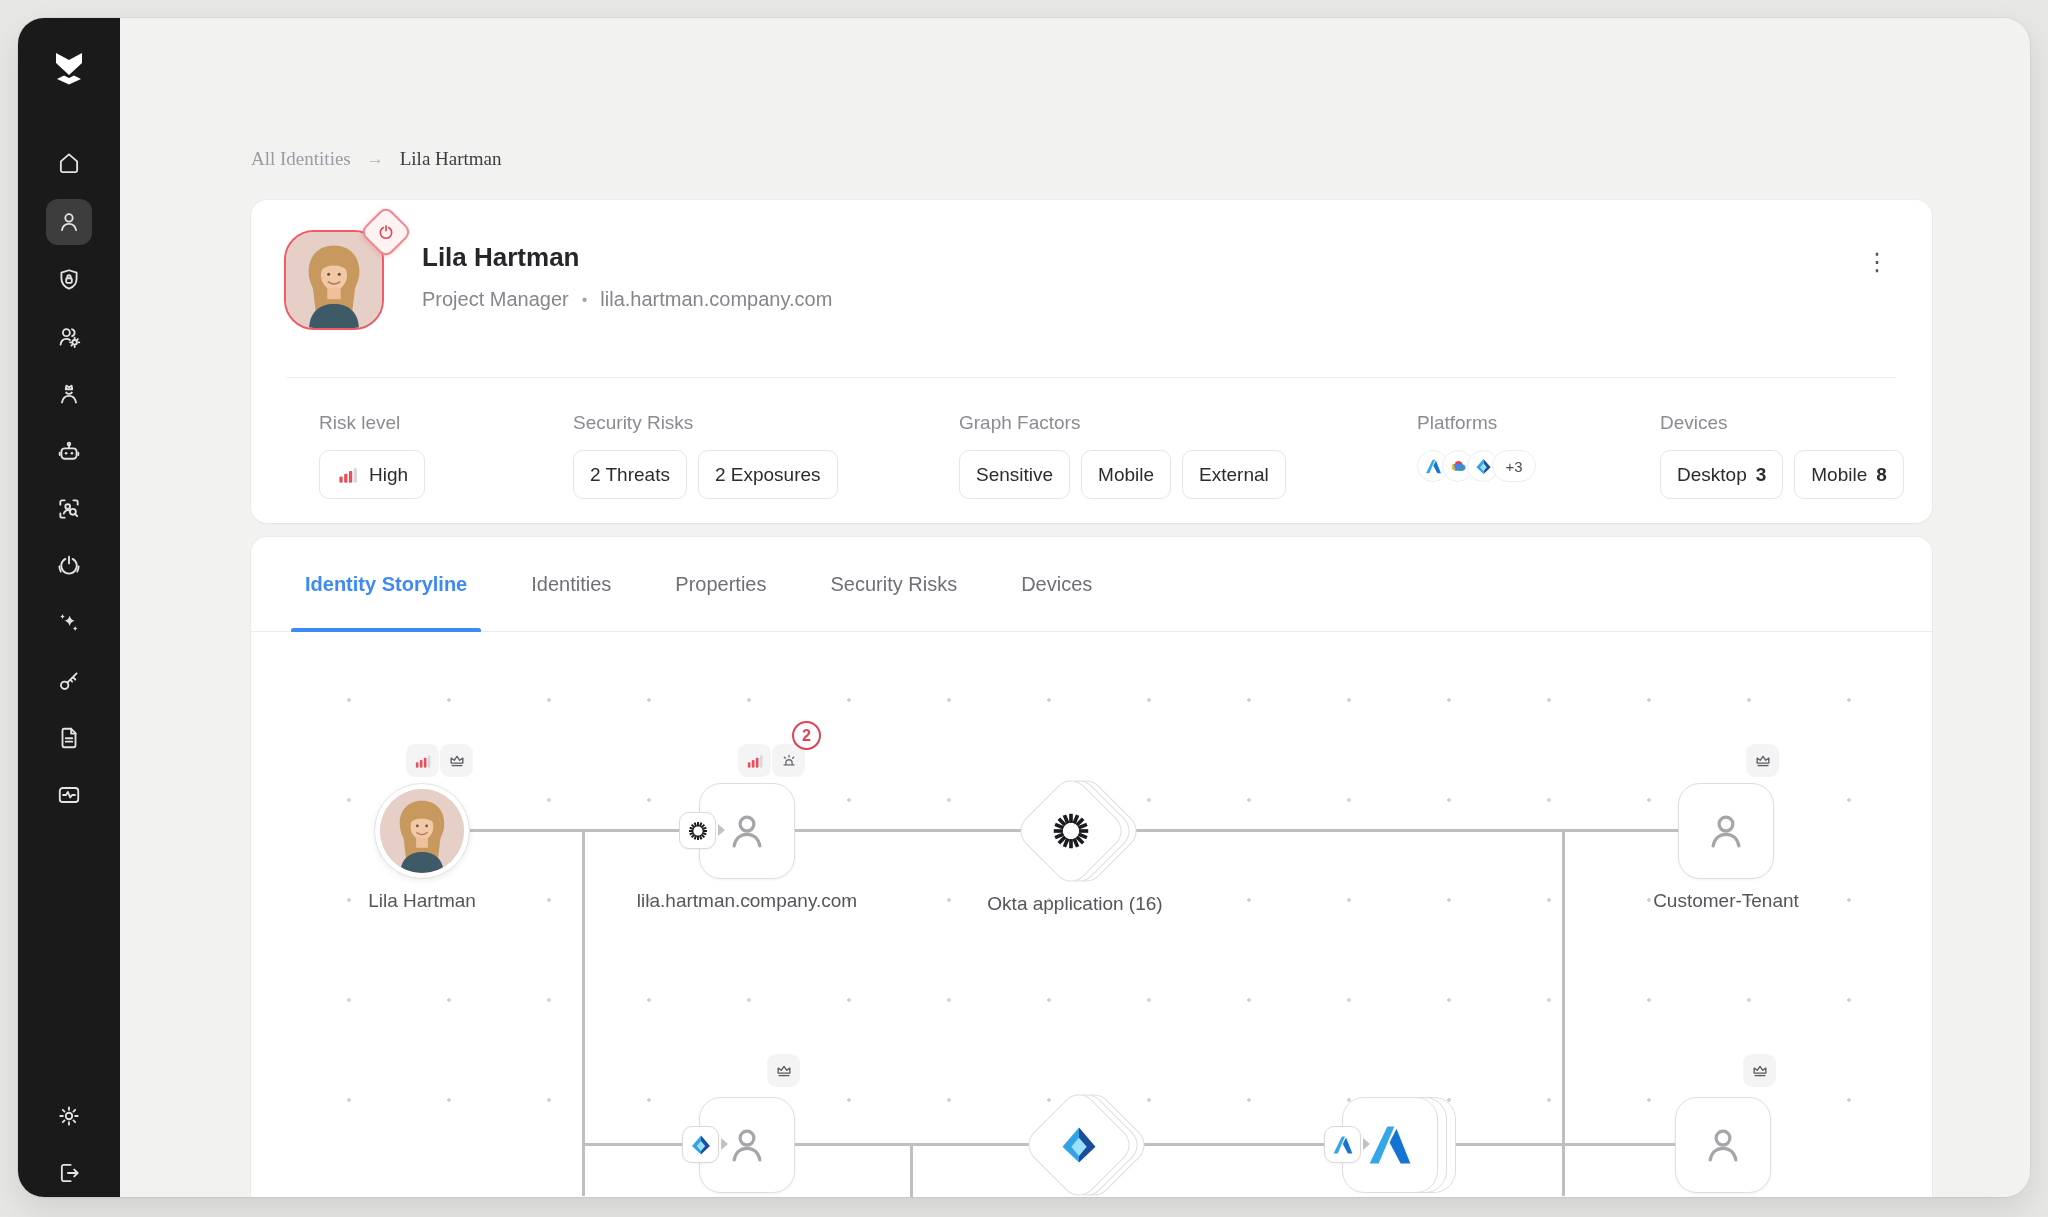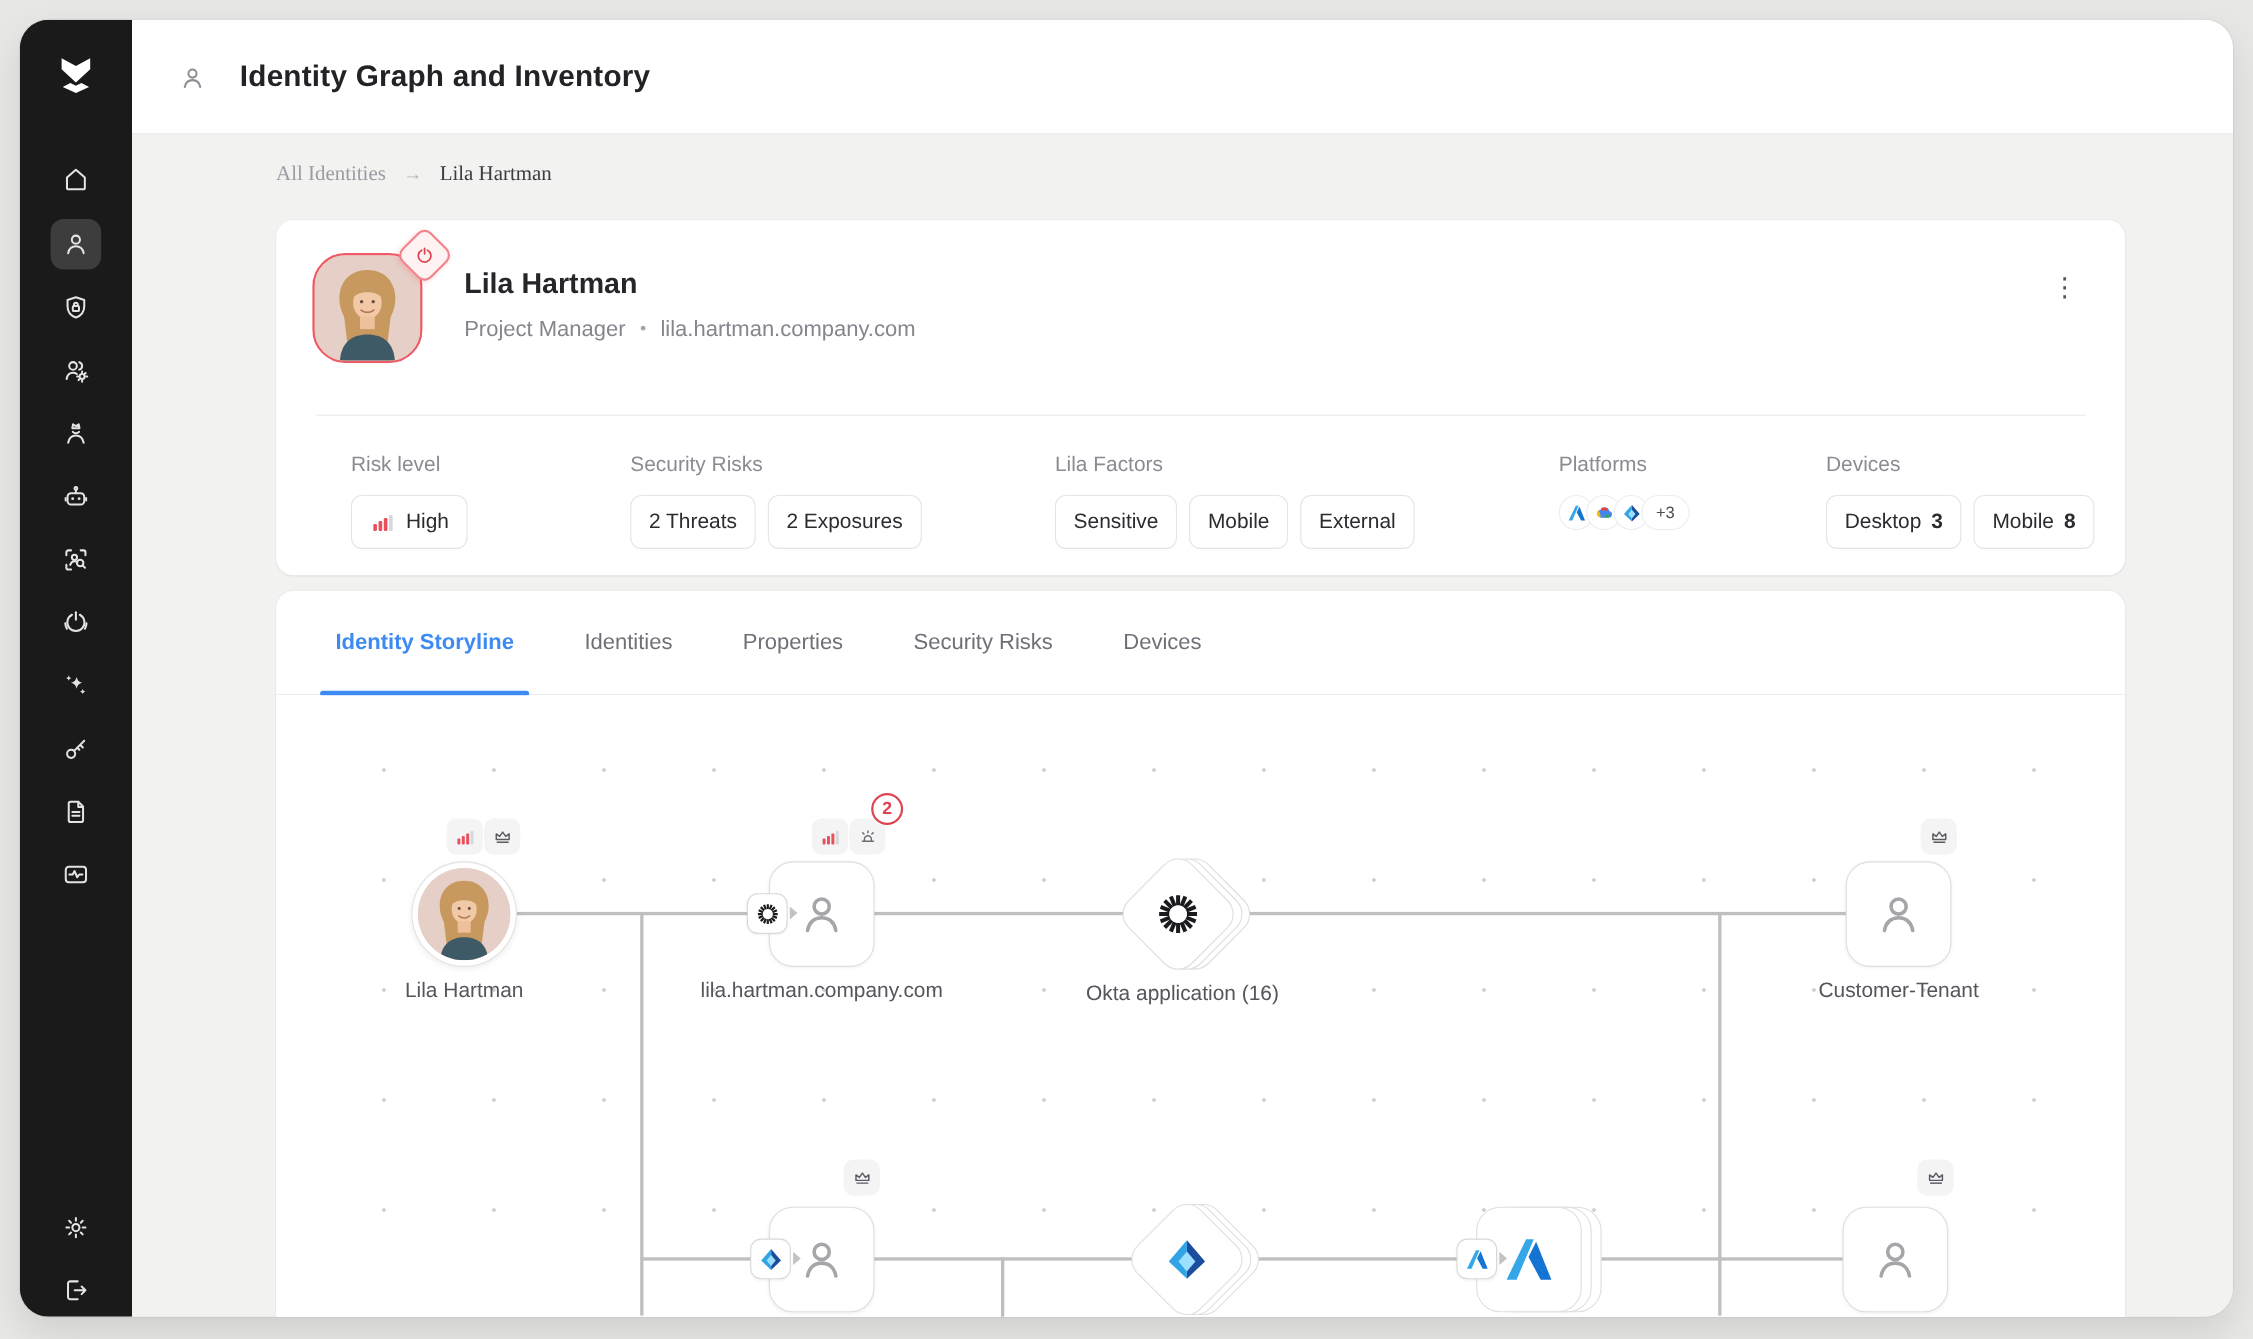--- a/index.html
+++ b/index.html
@@ -217,29 +217,20 @@
         </svg>
     </div>
     <div class="sitem" style="top:1132px">
       <svg viewBox="0 0 24 24">
           <path class="sic" d="M13.5 4.5H7.2A1.8 1.8 0 0 0 5.4 6.3v11.4a1.8 1.8 0 0 0 1.8 1.8h6.3"></path>
           <path class="sic" d="M11 12h8.6M16.8 8.8l3.2 3.2-3.2 3.2"></path>
         </svg>
     </div>
   </nav>
 
-  <header class="header">
-    <span class="hicon">
-      <svg viewBox="0 0 24 24">
-          <circle cx="12" cy="8.2" r="3.4" fill="none" stroke="#8e8e96" stroke-width="1.7"></circle>
-          <path d="M5.5 19.5c.7-3.8 3.2-5.8 6.5-5.8s5.8 2 6.5 5.8" fill="none" stroke="#8e8e96" stroke-width="1.7" stroke-linecap="round"></path>
-        </svg>
-    </span>
-    <div class="ptitle">Identity Graph and Inventory</div>
-  </header>
 
   <div class="content">
 
     <div class="crumbs">
       <span>All Identities</span>
       <span class="crumb-sep">→</span>
       <span class="crumb-cur">Lila Hartman</span>
     </div>
 
     <section class="card pcard">
@@ -290,21 +281,21 @@
 
       <div class="pcol" style="left:290px">
         <div class="plabel">Security Risks</div>
         <div class="pills">
           <span class="pill">2 Threats</span>
           <span class="pill">2 Exposures</span>
         </div>
       </div>
 
       <div class="pcol" style="left:676px">
-        <div class="plabel">Lila Factors</div>
+        <div class="plabel">Graph Factors</div>
         <div class="pills">
           <span class="pill">Sensitive</span>
           <span class="pill">Mobile</span>
           <span class="pill">External</span>
         </div>
       </div>
 
       <div class="pcol" style="left:1134px">
         <div class="plabel">Platforms</div>
         <div class="pcircles">

